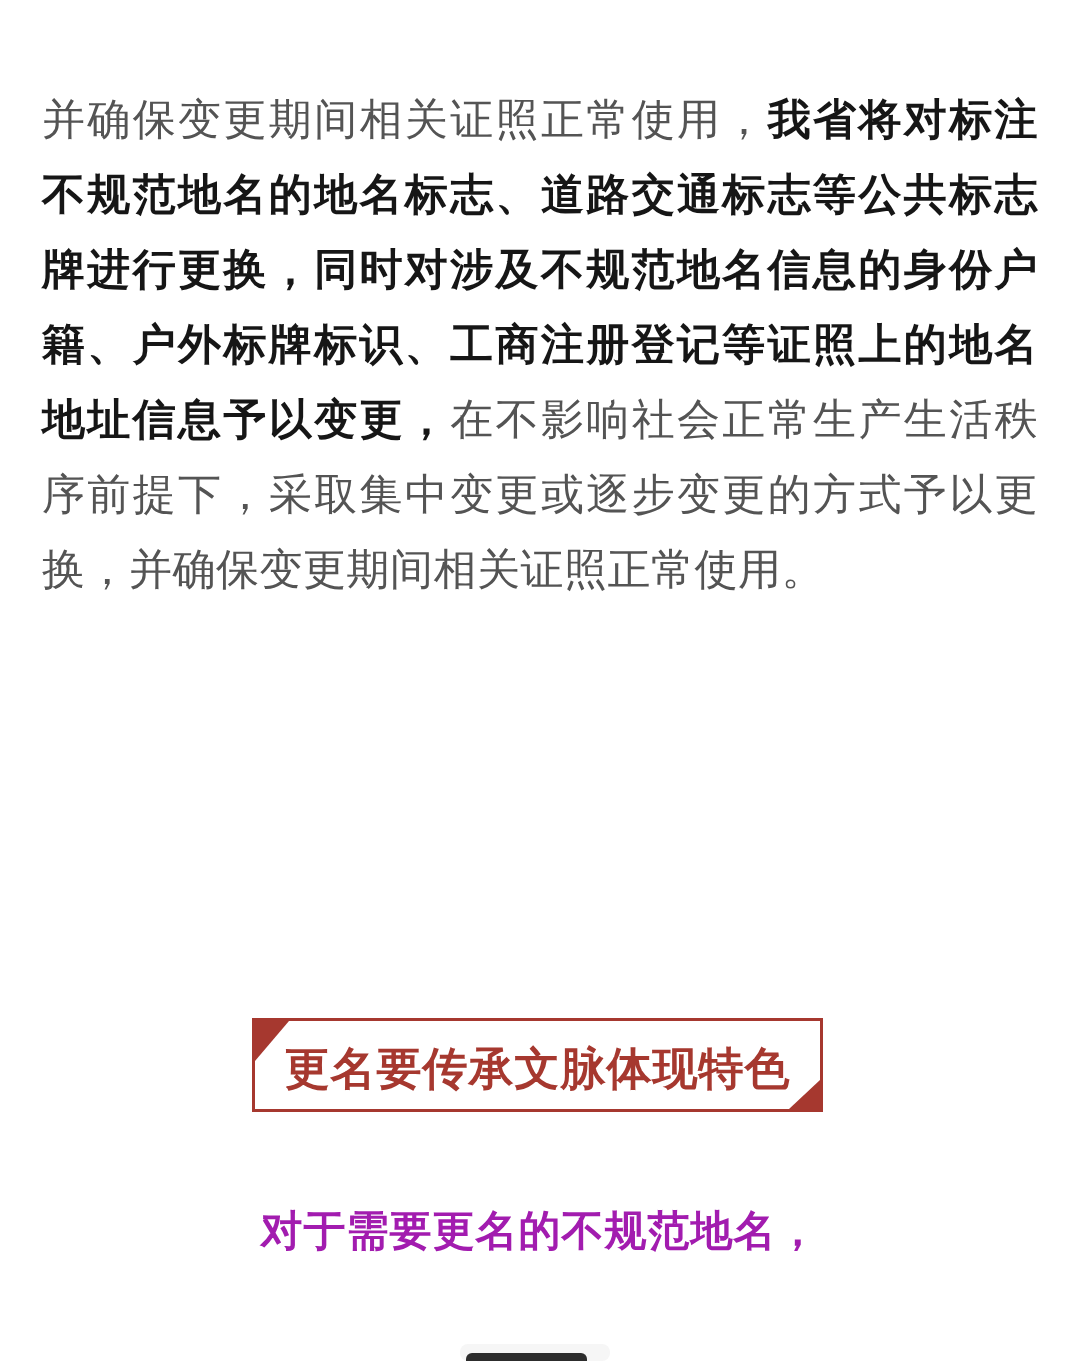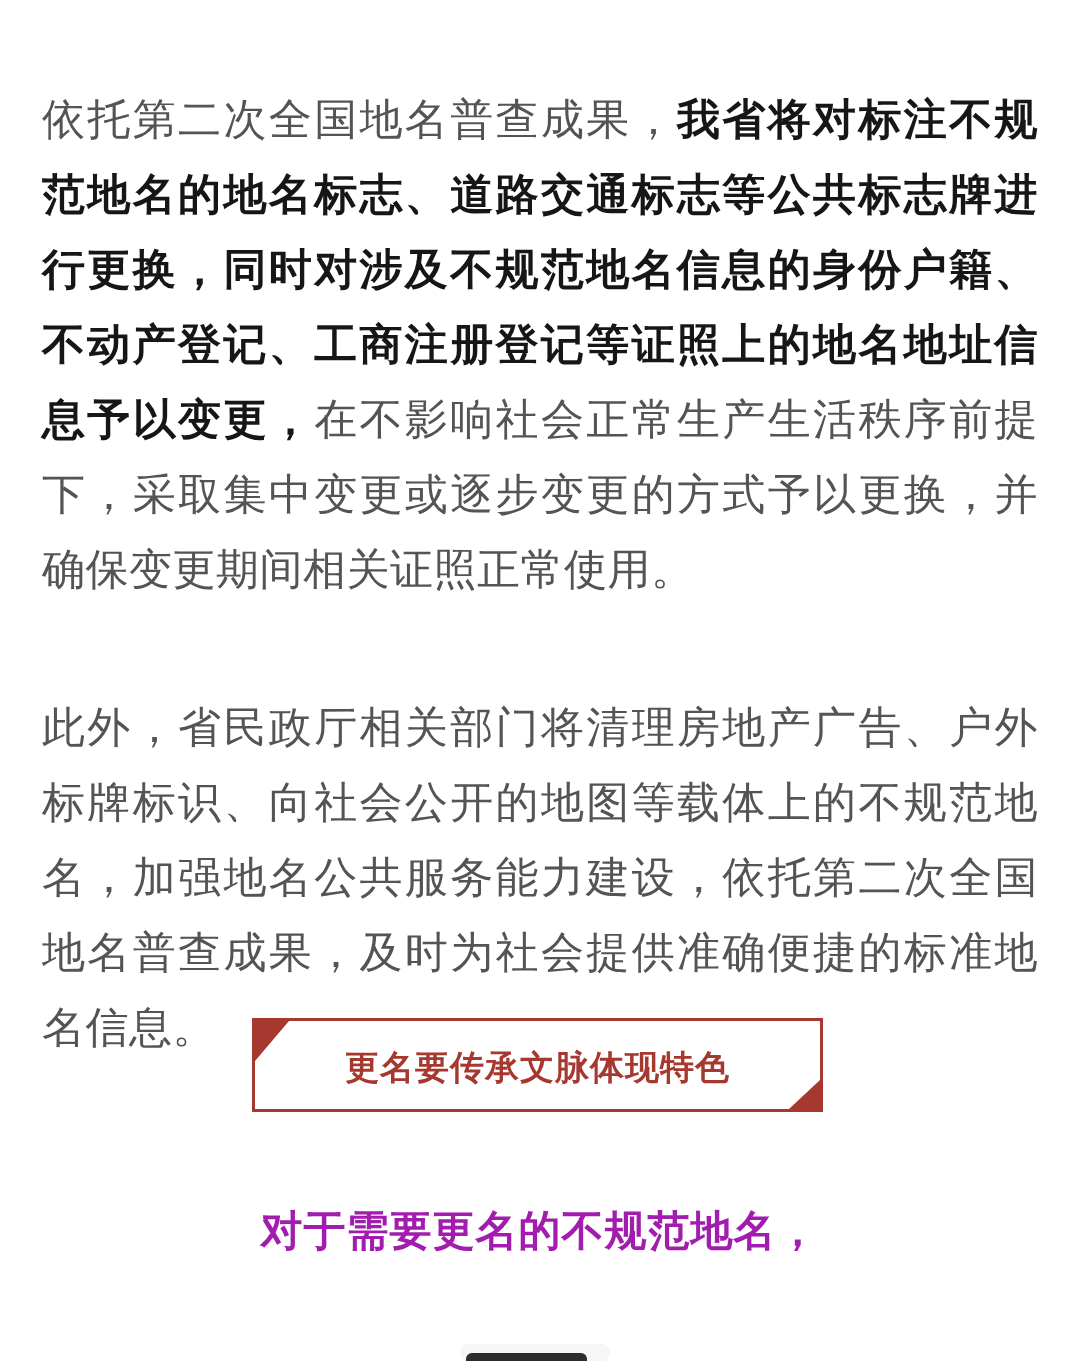--- a/index.html
+++ b/index.html
@@ -56,21 +56,21 @@
     right: 0; bottom: 0;
     width: 31px; height: 29px;
     clip-path: polygon(100% 0, 100% 100%, 0 100%);
   }
   .banner-label {
     position: absolute;
     left: 0; right: 0;
     top: 50%;
     transform: translateY(-44%);
     text-align: center;
-    font-size: 34px;
+    font-size: 45px;
     font-weight: bold;
     letter-spacing: 1px;
     color: #a6382f;
     white-space: nowrap;
   }
 
   .question-block {
     position: absolute;
     left: 0;
     top: 1193px;
@@ -101,24 +101,23 @@
     background: #2d2d2d;
     border-radius: 6px 6px 0 0;
   }
 </style>
 </head>
 <body>
 
 <div class="page">
 
   <p class="para para-1">
-    <span>依托第二次全国地名普查成果，</span><span class="emph">我省将对标注不规范地名的地名标志、道路交通标志等公共标志牌进行更换，同时对涉及不规范地名信息的身份户籍、不动产登记、工商注册登记等证照上的地名地址信息予以变更，</span><span>在不影响社会正常生产生活秩序前提下，采取集中变更或逐步变更的方式予以更换，并确保变更期间相关证照正常使用。</span>
+    <span>并确保变更期间相关证照正常使用，</span><span class="emph">我省将对标注不规范地名的地名标志、道路交通标志等公共标志牌进行更换，同时对涉及不规范地名信息的身份户籍、户外标牌标识、工商注册登记等证照上的地名地址信息予以变更，</span><span>在不影响社会正常生产生活秩序前提下，采取集中变更或逐步变更的方式予以更换，并确保变更期间相关证照正常使用。</span>
   </p>
 
-  <p class="para para-2">此外，省民政厅相关部门将清理房地产广告、户外标牌标识、向社会公开的地图等载体上的不规范地名，加强地名公共服务能力建设，依托第二次全国地名普查成果，及时为社会提供准确便捷的标准地名信息。</p>
 
   <div class="section-banner">
     <div class="corner corner-tl"></div>
     <div class="corner corner-br"></div>
     <div class="banner-label">更名要传承文脉体现特色</div>
   </div>
 
   <div class="question-block">
     <div>对于需要更名的不规范地名，</div>
   </div>

